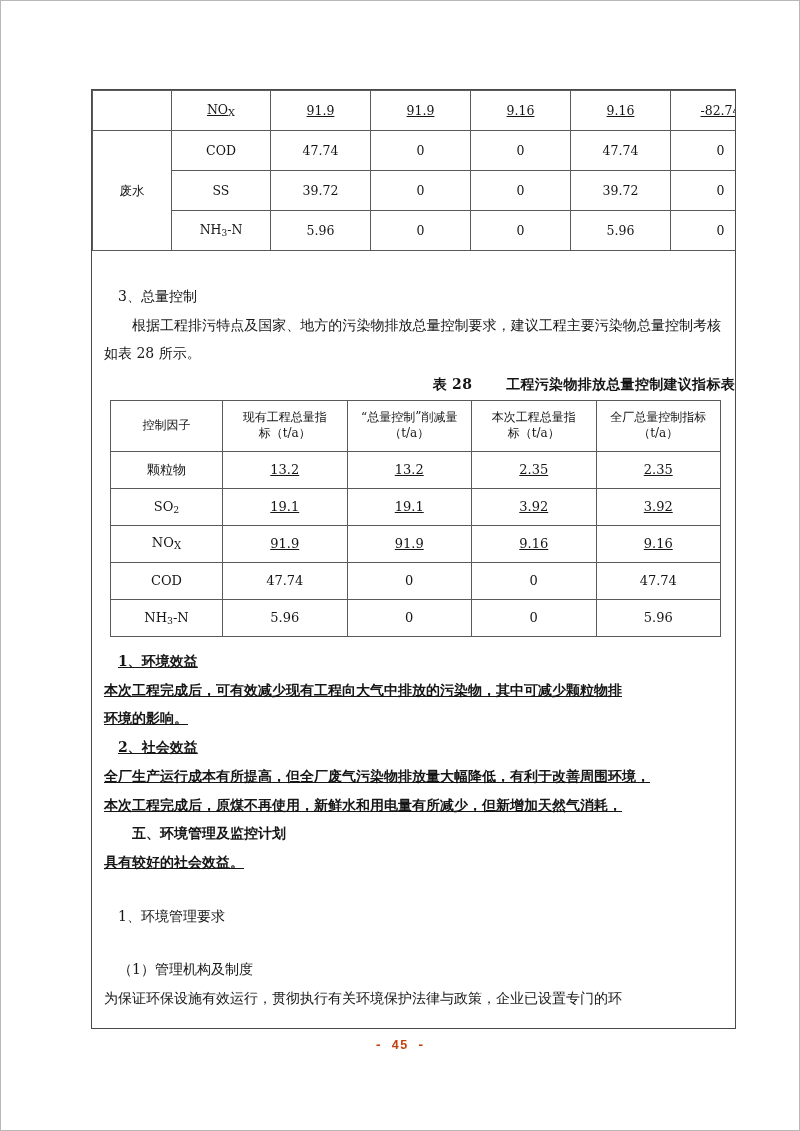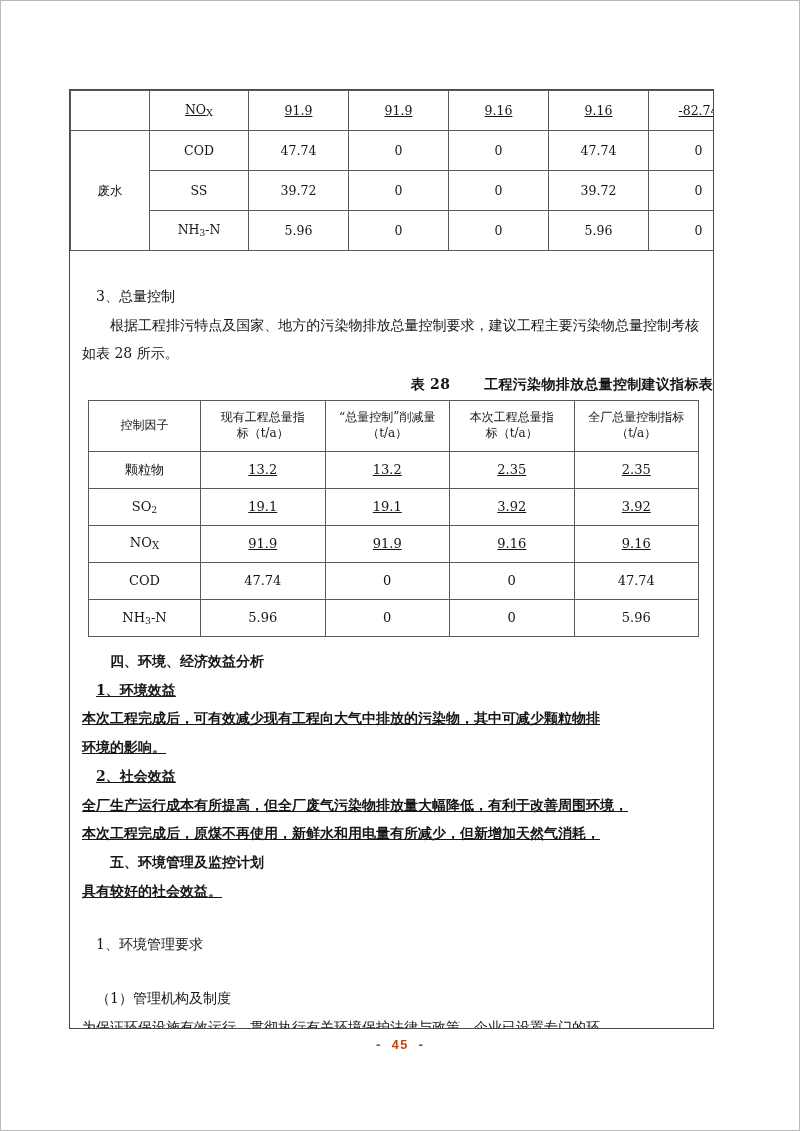--- a/index.html
+++ b/index.html
@@ -20,21 +20,21 @@
     position: absolute;
     left: 0; top: 0;
     width: 798px;
     height: 1129px;
     background: #ffffff;
     border: 1px solid #b8b8b8;
   }
   
   .content-frame {
     position: absolute;
-    left: 68px;
+    left: 90px;
     top: 88px;
     width: 645px;
     height: 940px;
     border: 1.2px solid #4a4a4a;
     box-sizing: border-box;
     overflow: hidden;
   }
   .content-inner {
     padding: 0;
     width: 100%;
@@ -277,21 +277,20 @@
               <td class="b">0</td>
               <td class="b">0</td>
               <td class="b">5.96</td>
             </tr>
           </tbody>
         </table>
       </div>
 
       <div class="spacer-10"></div>
 
-      <p class="para heading-num">四、环境、经济效益分析</p>
       <p class="para sub-underline" style="text-indent:1em;">1、环境效益</p>
       <p class="para u-text">本次工程完成后，可有效减少现有工程向大气中排放的污染物，其中可减少颗粒物排</p>
       <p class="para u-text">环境的影响。</p>
 
       <p class="para sub-underline" style="text-indent:1em;">2、社会效益</p>
       <p class="para u-text">全厂生产运行成本有所提高，但全厂废气污染物排放量大幅降低，有利于改善周围环境，</p>
       <p class="para u-text">本次工程完成后，原煤不再使用，新鲜水和用电量有所减少，但新增加天然气消耗，</p>
       <p class="para heading-num">五、环境管理及监控计划</p>
 
       <p class="para u-text">具有较好的社会效益。</p>

